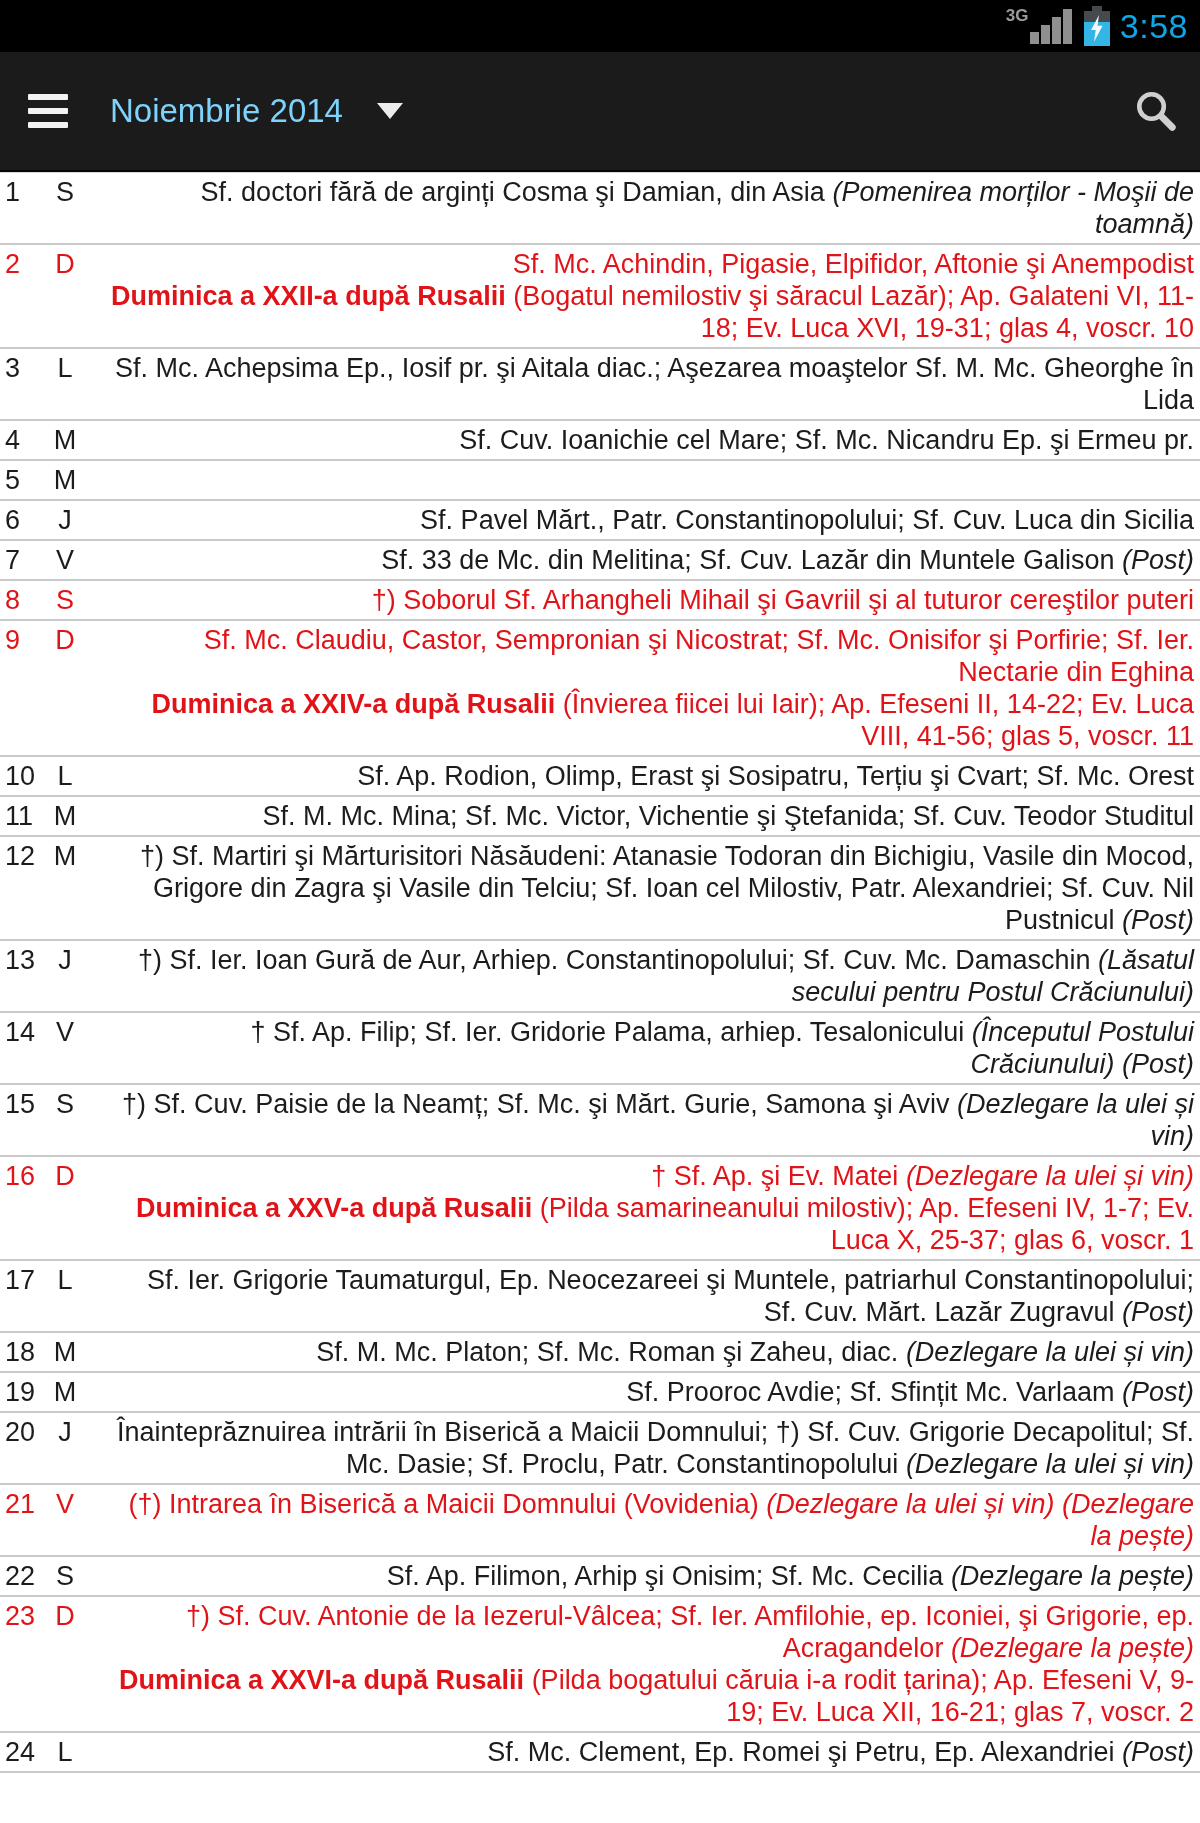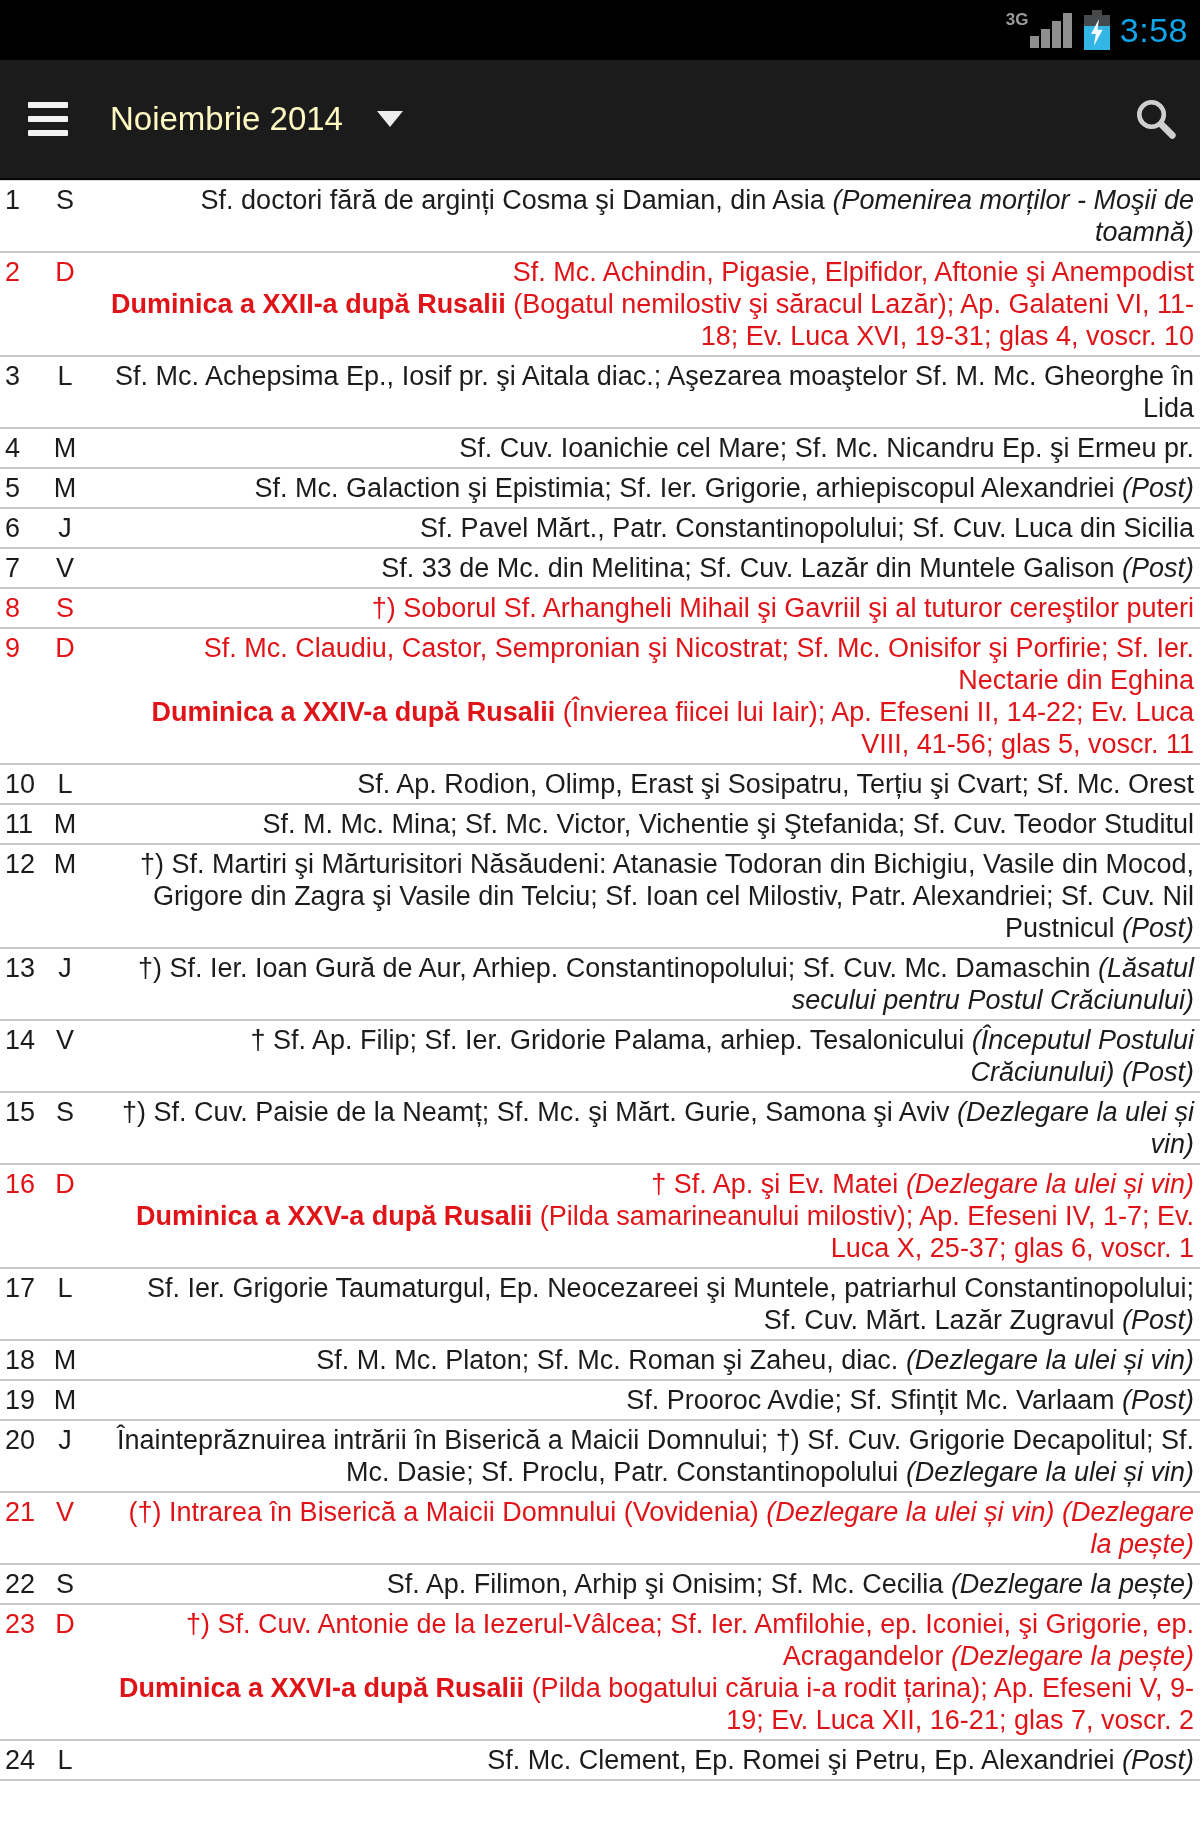--- a/index.html
+++ b/index.html
@@ -3,21 +3,21 @@
 <meta charset="utf-8">
 <style>
   html,body { margin:0; padding:0; background:#000; }
   .screen {
     position:relative; width:1200px; height:1823px; overflow:hidden;
     background:#ffffff; font-family:"Liberation Sans","DejaVu Sans",sans-serif;
     -webkit-font-smoothing:antialiased;
   }
   
   .status-bar {
-    height:60px; background:#000;
+    height:52px; background:#000;
     display:flex; align-items:center; justify-content:flex-end;
     gap:10px; padding-right:12px; box-sizing:border-box;
   }
   .signal { position:relative; width:72px; height:46px; }
   .signal .g3 { position:absolute; left:4px; top:3px; color:#9b9b9b; font-size:17px; font-weight:bold; }
   .signal .bars { position:absolute; right:2px; bottom:5px; display:flex; align-items:flex-end; gap:2px; }
   .signal .bar { width:9px; background:#8f8f8f; }
   .battery { position:relative; width:26px; height:42px; }
   .battery .nub { position:absolute; top:1px; left:8px; width:10px; height:5px; background:#484848; }
   .battery .body { position:absolute; top:6px; left:0; right:0; bottom:1px; background:#444a4d; }
@@ -29,21 +29,21 @@
   .time { color:#0ea5e9; font-size:34px; letter-spacing:0.5px; }
   
   .action-bar {
     height:118px; background:#1b1b1b; border-bottom:2px solid #070707;
     display:flex; align-items:center;
   }
   .menu-btn { margin-left:28px; background:none; border:none; padding:0; cursor:pointer;
     display:flex; flex-direction:column; gap:8px; width:40px; }
   .menu-btn .mbar { height:6px; background:#f2f2f2; border-radius:1px; }
   .title-group { display:flex; align-items:center; margin-left:42px; gap:34px; cursor:pointer; }
-  .ab-title { color:#fef9c3; font-size:33px; }
+  .ab-title { color:#7dd3fc; font-size:33px; }
   .caret { width:0; height:0; border-left:13px solid transparent; border-right:13px solid transparent;
     border-top:16px solid #ececec; }
   .search-btn { margin-left:auto; margin-right:22px; background:none; border:none; padding:0; cursor:pointer; }
   
   .list { border-top:1px solid #d8d8d8; }
   .row {
     display:flex; align-items:flex-start; background:#fff;
     border-bottom:2px solid #c9c9c9; padding:3px 0;
     font-size:27px; line-height:32px; color:#1c1c1c;
   }
@@ -118,21 +118,20 @@
 
   <div class="row">
     <span class="num">4</span>
     <span class="dow">M</span>
     <span class="txt"><span class="fit"><div class="para"><span class="s-r">Sf. Cuv. Ioanichie cel Mare; Sf. Mc. Nicandru Ep. şi Ermeu pr.</span></div></span></span>
   </div>
 
   <div class="row">
     <span class="num">5</span>
     <span class="dow">M</span>
-    <span class="txt"><span class="fit"><div class="para"><span class="s-r">Sf. Mc. Galaction şi Epistimia; Sf. Ier. Grigorie, arhiepiscopul Alexandriei </span><span class="s-i">(Post)</span></div></span></span>
   </div>
 
   <div class="row">
     <span class="num">6</span>
     <span class="dow">J</span>
     <span class="txt"><span class="fit"><div class="para"><span class="s-r">Sf. Pavel Mărt., Patr. Constantinopolului; Sf. Cuv. Luca din Sicilia</span></div></span></span>
   </div>
 
   <div class="row">
     <span class="num">7</span>

